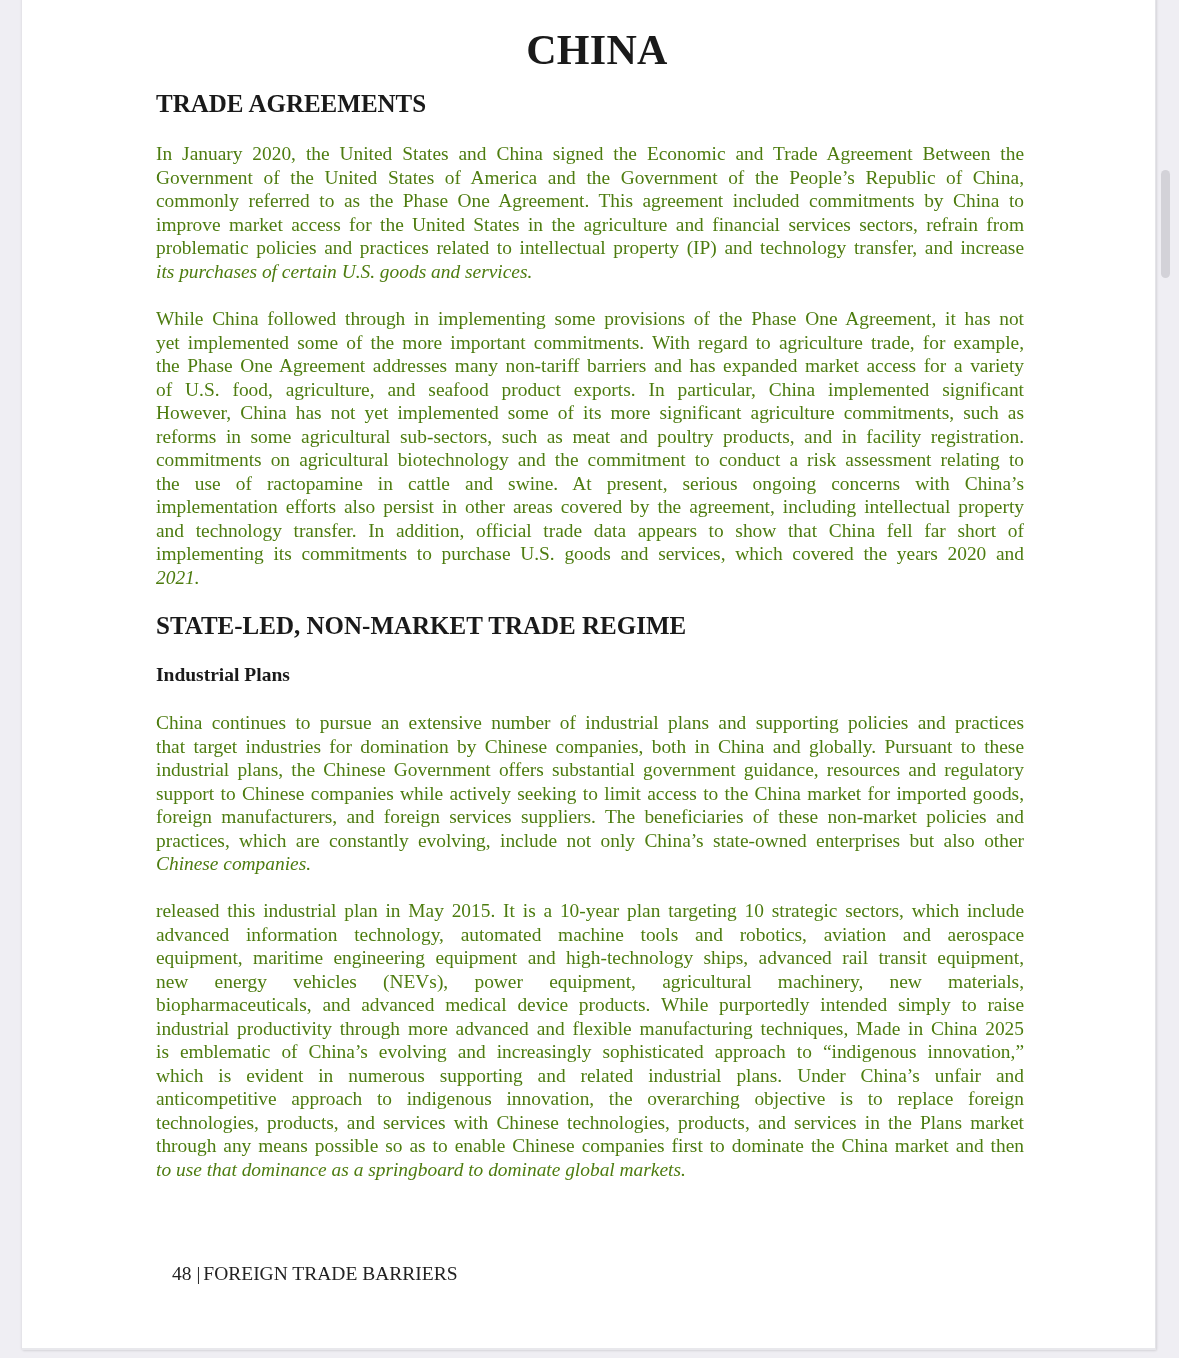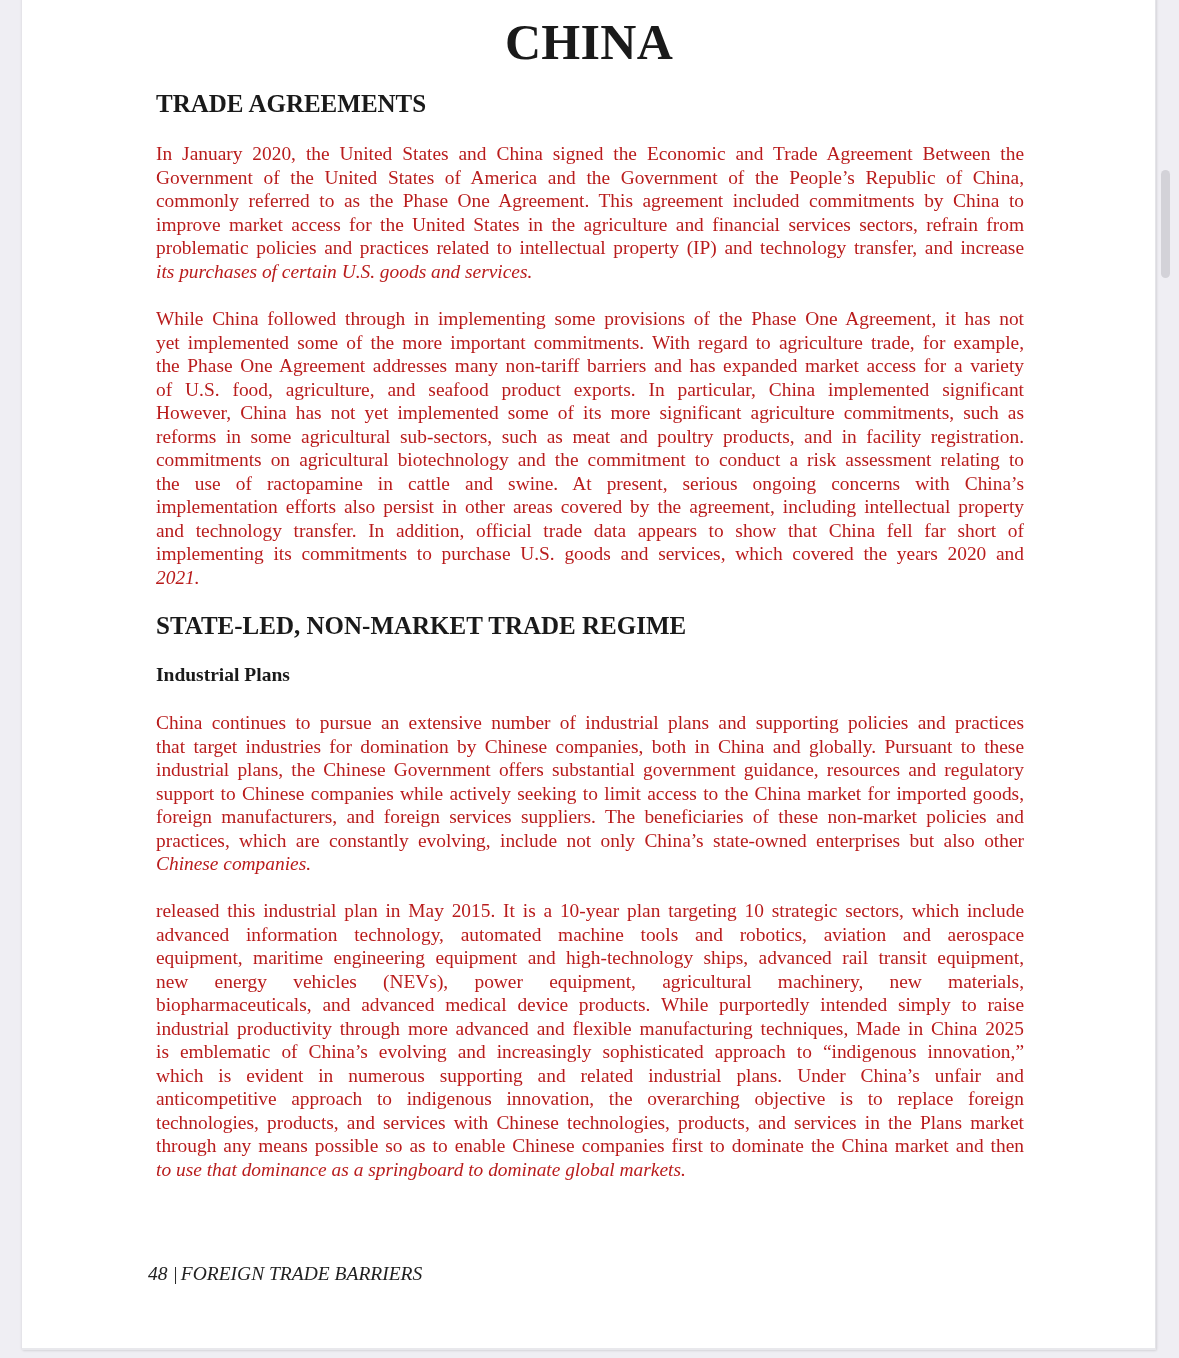--- a/index.html
+++ b/index.html
@@ -42,24 +42,24 @@
       top: 0;
       width: 868px;
     }
     .page-title {
       position: absolute;
       top: 20px;
       left: 0;
       width: 866px;
       text-align: center;
       font-weight: bold;
-      font-size: 50px;
+      font-size: 42px;
       line-height: 44px;
       letter-spacing: 0.3px;
-      margin: 0;
+      margin: 8px;
     }
     .section-heading {
       position: absolute;
       left: 0;
       margin: 0;
       font-weight: bold;
       font-size: 25px;
       line-height: 30px;
       white-space: nowrap;
     }
@@ -76,41 +76,40 @@
     }
     .para {
       position: absolute;
       left: 0;
       width: 868px;
       margin: 0;
       font-size: 19.4px;
       line-height: 23.5px;
       text-align: justify;
       text-align-last: left;
-      color: #b91c1c;
+      color: #4d7c0f;
     }
     .para .line {
       display: block;
       text-align: justify;
       text-align-last: justify;
       white-space: nowrap;
     }
     .para .line.last {
       text-align-last: left;
       font-style: italic;
     }
     .footer {
       position: absolute;
-      left: 148px;
+      left: 172px;
       top: 1262px;
       font-size: 19.5px;
       line-height: 24px;
       color: #222;
       white-space: nowrap;
-      font-style: italic;
     }
     .scrollbar-track {
       position: absolute;
       left: 1158px;
       top: 0;
       width: 21px;
       height: 1358px;
     }
     .scrollbar-thumb {
       position: absolute;

